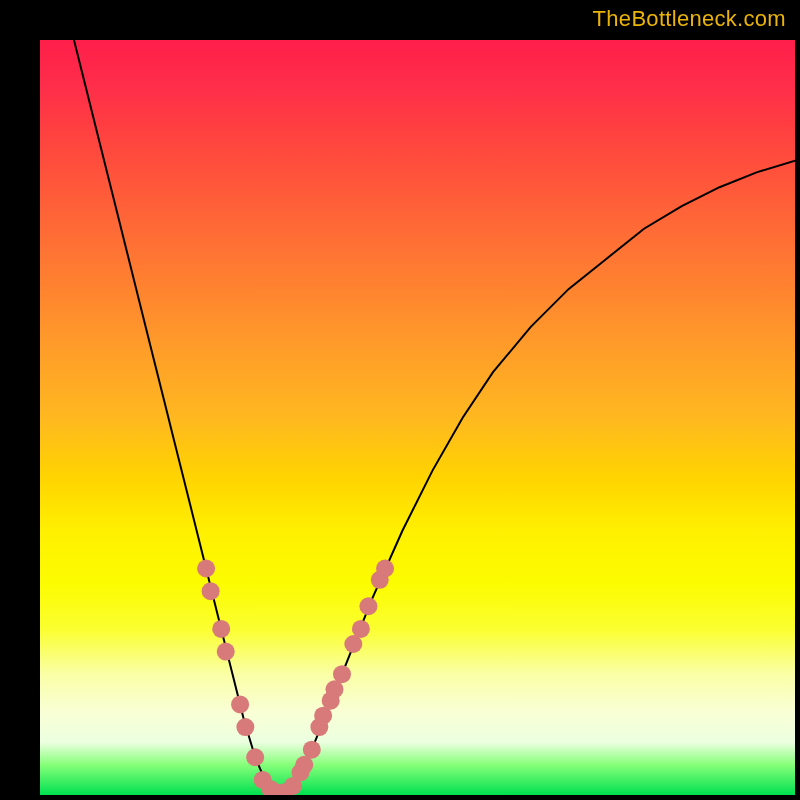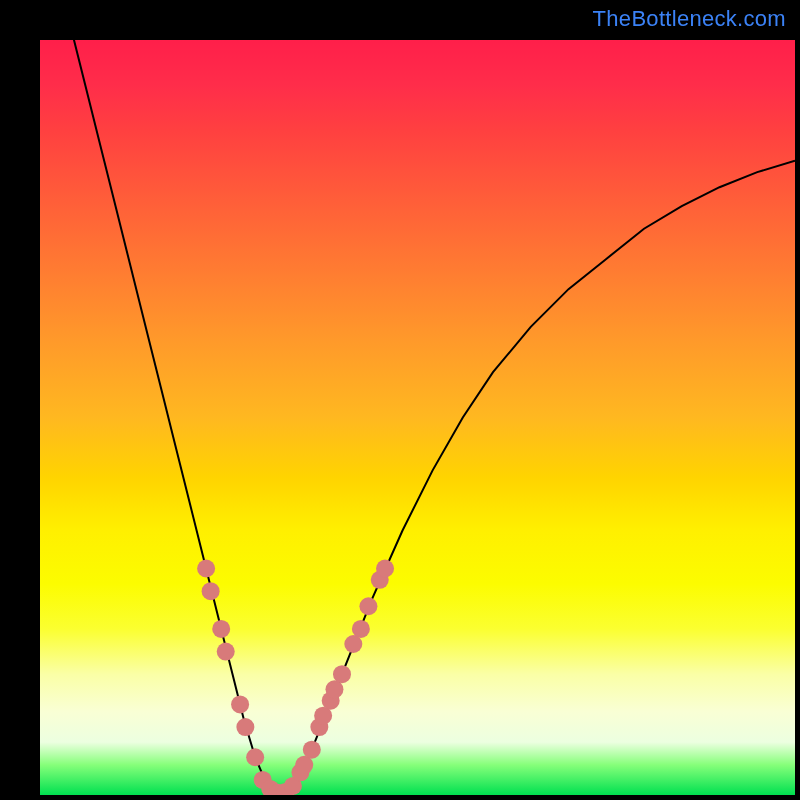--- a/index.html
+++ b/index.html
@@ -7,21 +7,21 @@
     width: 800px;
     height: 800px;
     background: #000;
     position: relative;
     font-family: Arial, sans-serif;
   }
   .watermark {
     position: absolute;
     top: 6px;
     right: 14px;
-    color: #3b82f6;
+    color: #eab308;
     font-size: 22px;
     font-weight: 500;
     z-index: 10;
     letter-spacing: 0.3px;
   }
   .plot-area {
     position: absolute;
     left: 40px;
     top: 40px;
     width: 755px;

